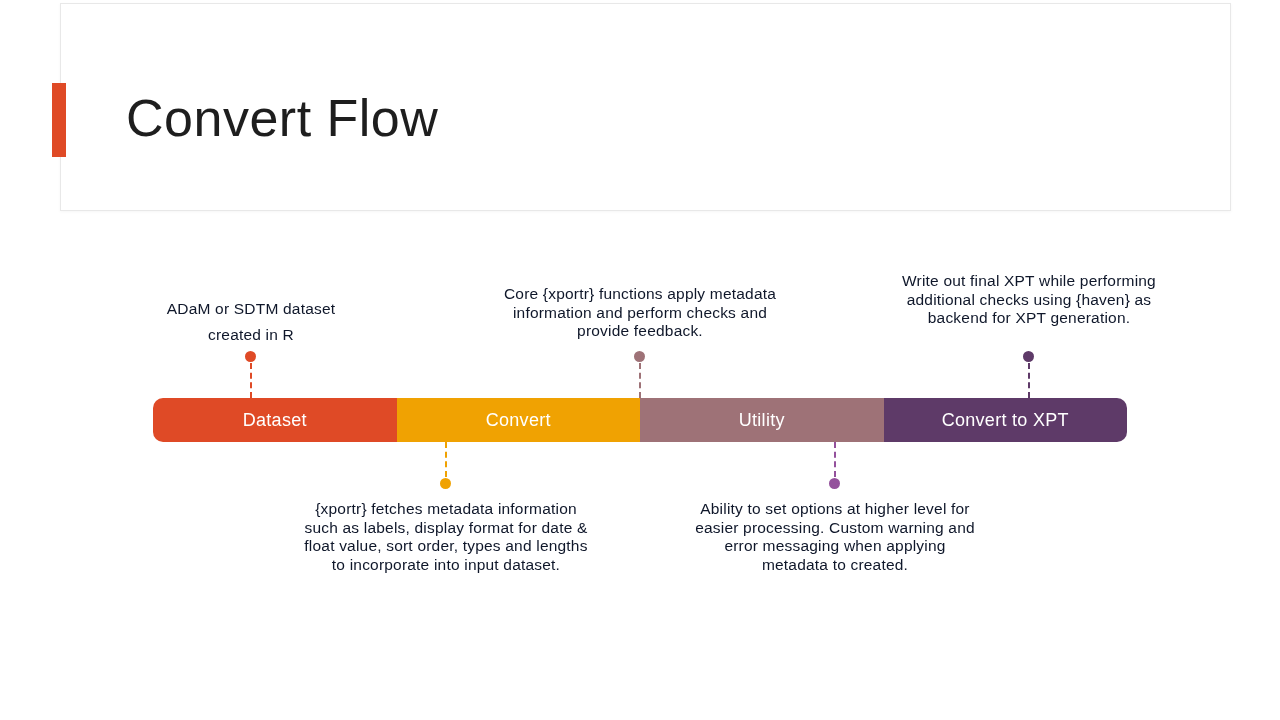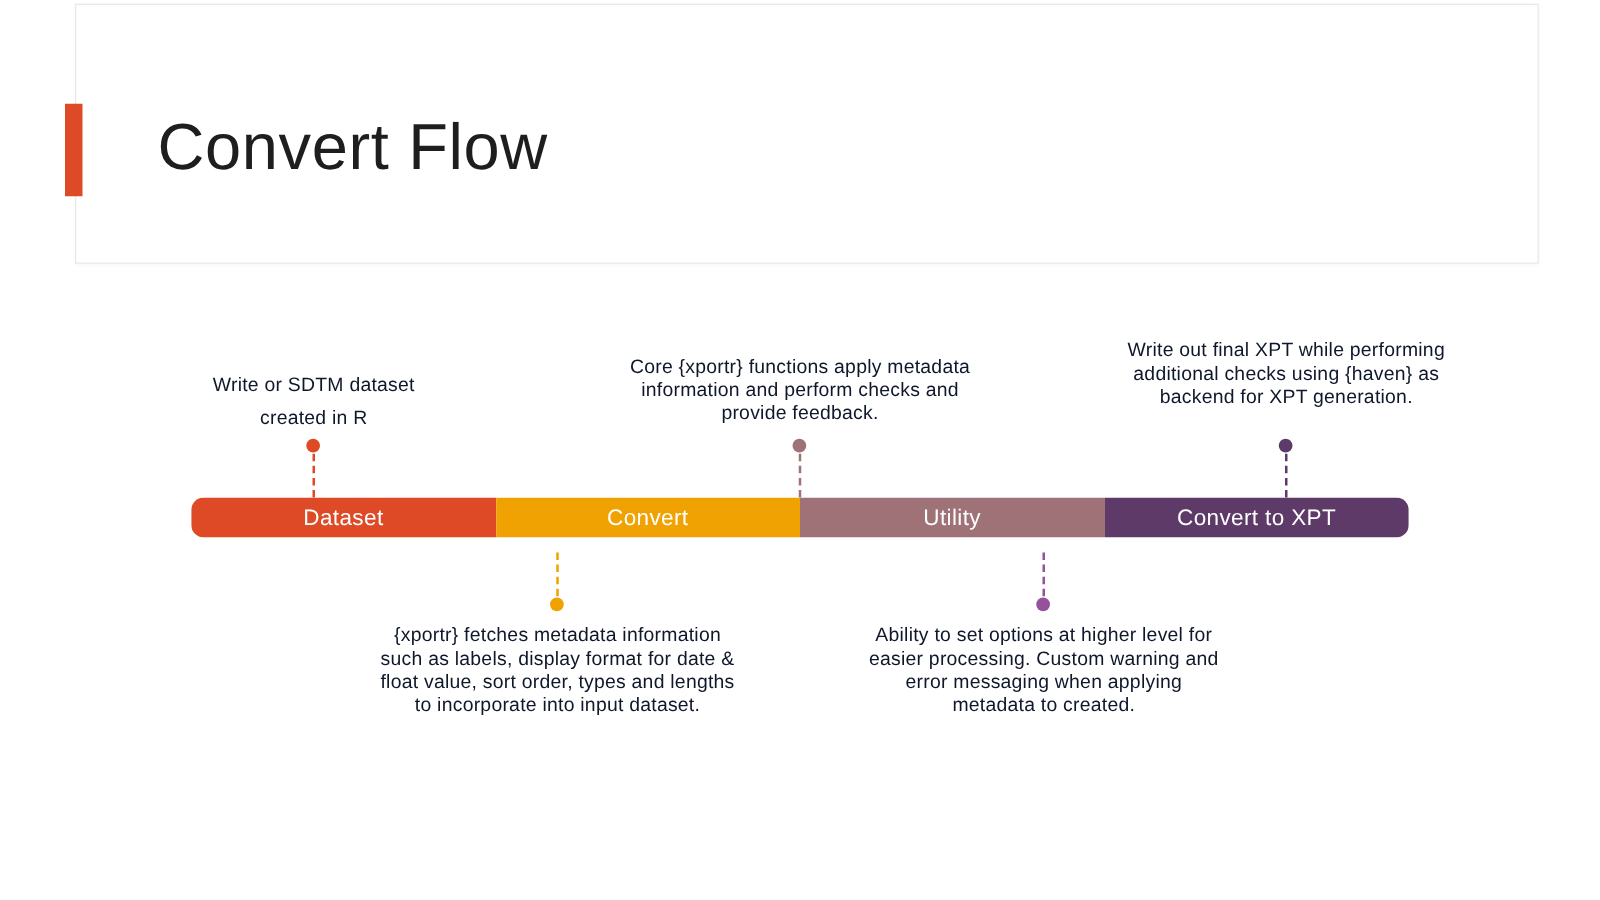--- a/index.html
+++ b/index.html
@@ -36,21 +36,21 @@
     font-weight: 400;
     letter-spacing: 0.5px;
     color: #1e1e1e;
     white-space: nowrap;
   }
 
   
   .flow-bar {
     position: absolute;
     left: 153px; top: 398px;
-    width: 974px; height: 32px;
+    width: 974px; height: 44px;
     display: flex;
     border-radius: 10px;
     overflow: hidden;
   }
   .segment {
     flex: 1 1 0;
     display: flex;
     align-items: center;
     justify-content: center;
     background: var(--c, #999);
@@ -87,21 +87,21 @@
 </style>
 </head>
 <body>
 
 <div class="slide">
 
   <div class="title-card"></div>
   <div class="accent-bar" style="--c: #df4a26;"></div>
   <h1 class="page-title">Convert Flow</h1>
 
-  <div class="ann ann-wide-lines" style="left:131px; top:296px; width:240px;">Write or SDTM dataset
+  <div class="ann ann-wide-lines" style="left:131px; top:296px; width:240px;">ADaM or SDTM dataset
 created in R</div>
   <div class="ann" style="left:475px; top:285px; width:330px;">Core {xportr} functions apply metadata
 information and perform checks and
 provide feedback.</div>
   <div class="ann" style="left:864px; top:272px; width:330px;">Write out final XPT while performing
 additional checks using {haven} as
 backend for XPT generation.</div>
 
   <span class="dot" style="left: 245px; top: 351px; --c: #df4a26;"></span>
   <span class="dot" style="left: 634px; top: 351px; --c: #9e7277;"></span>

